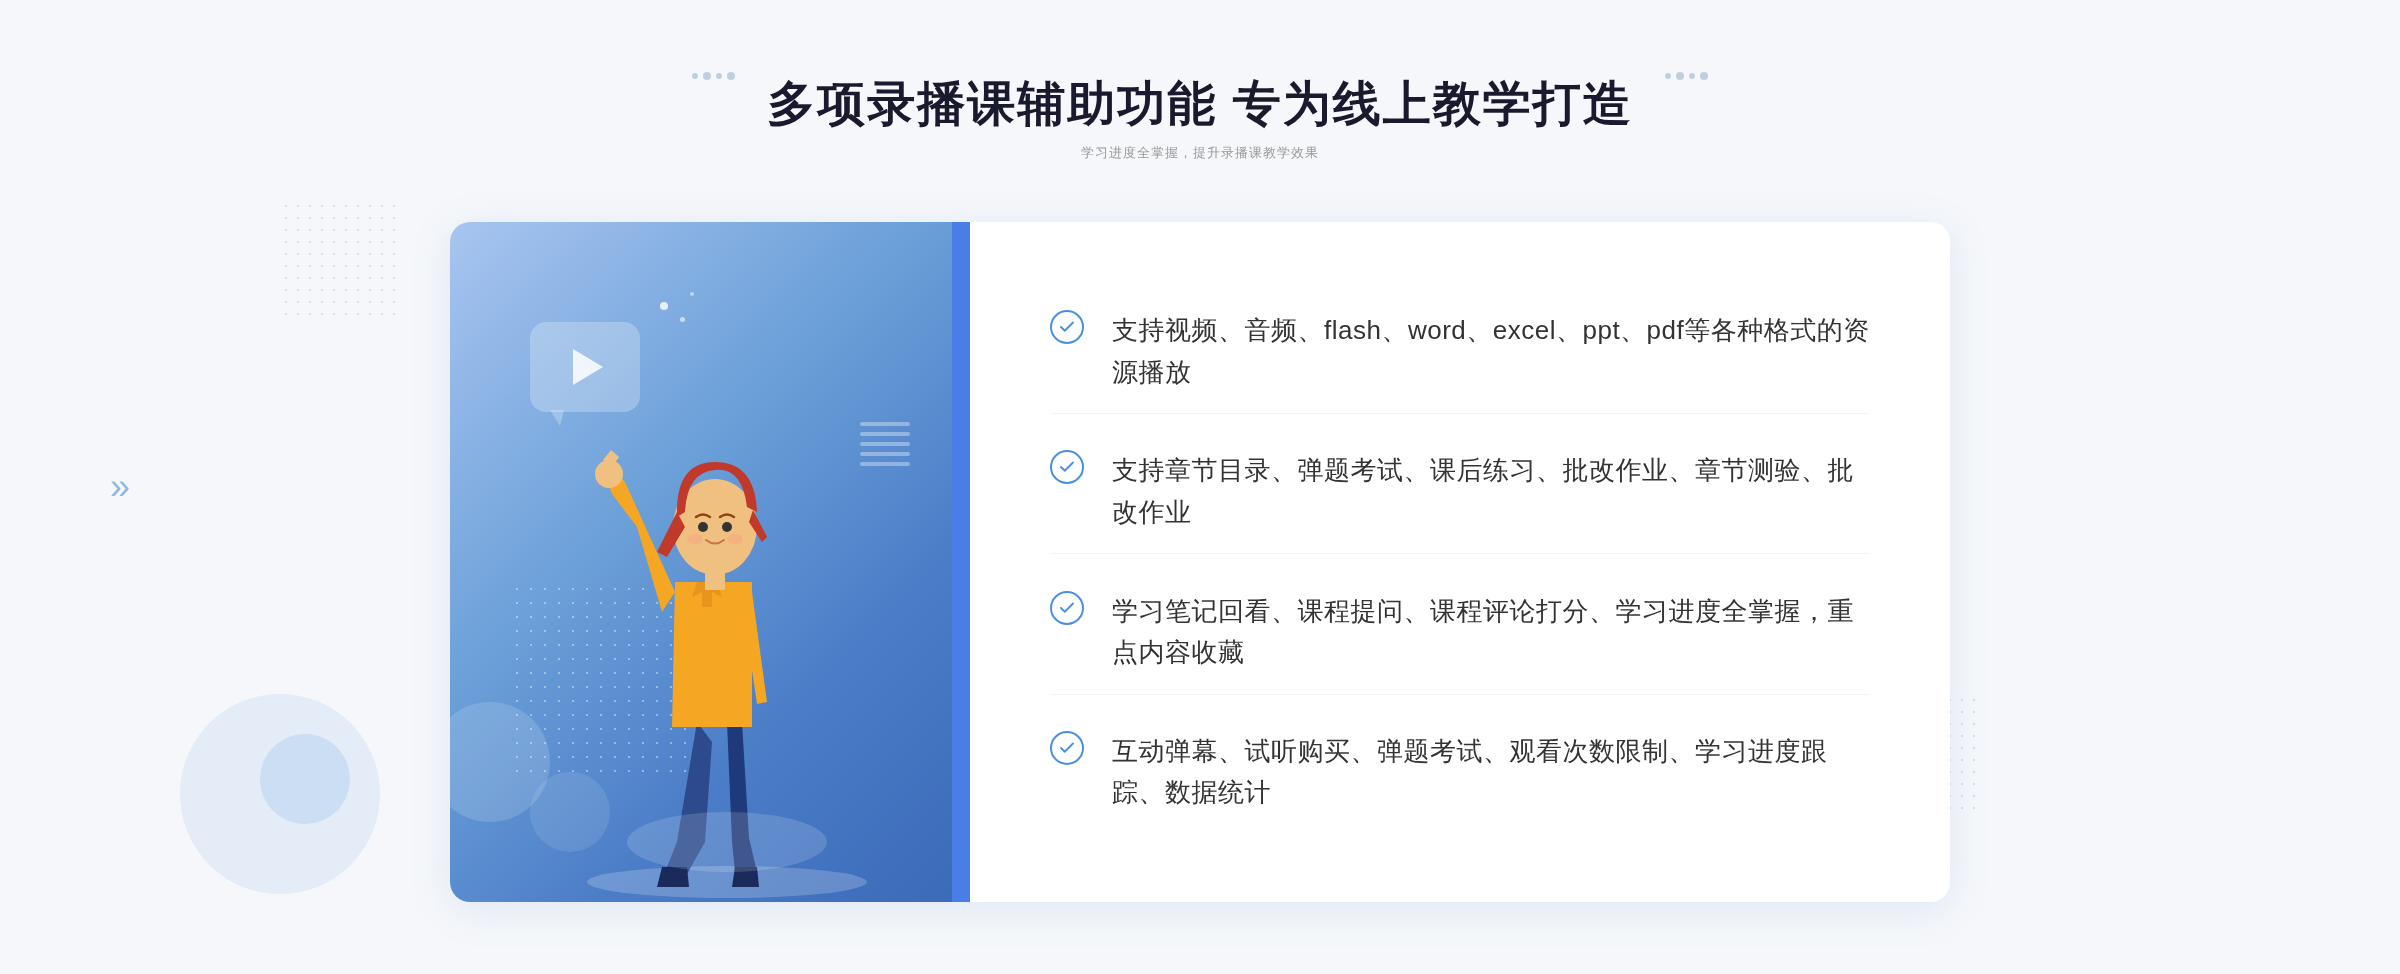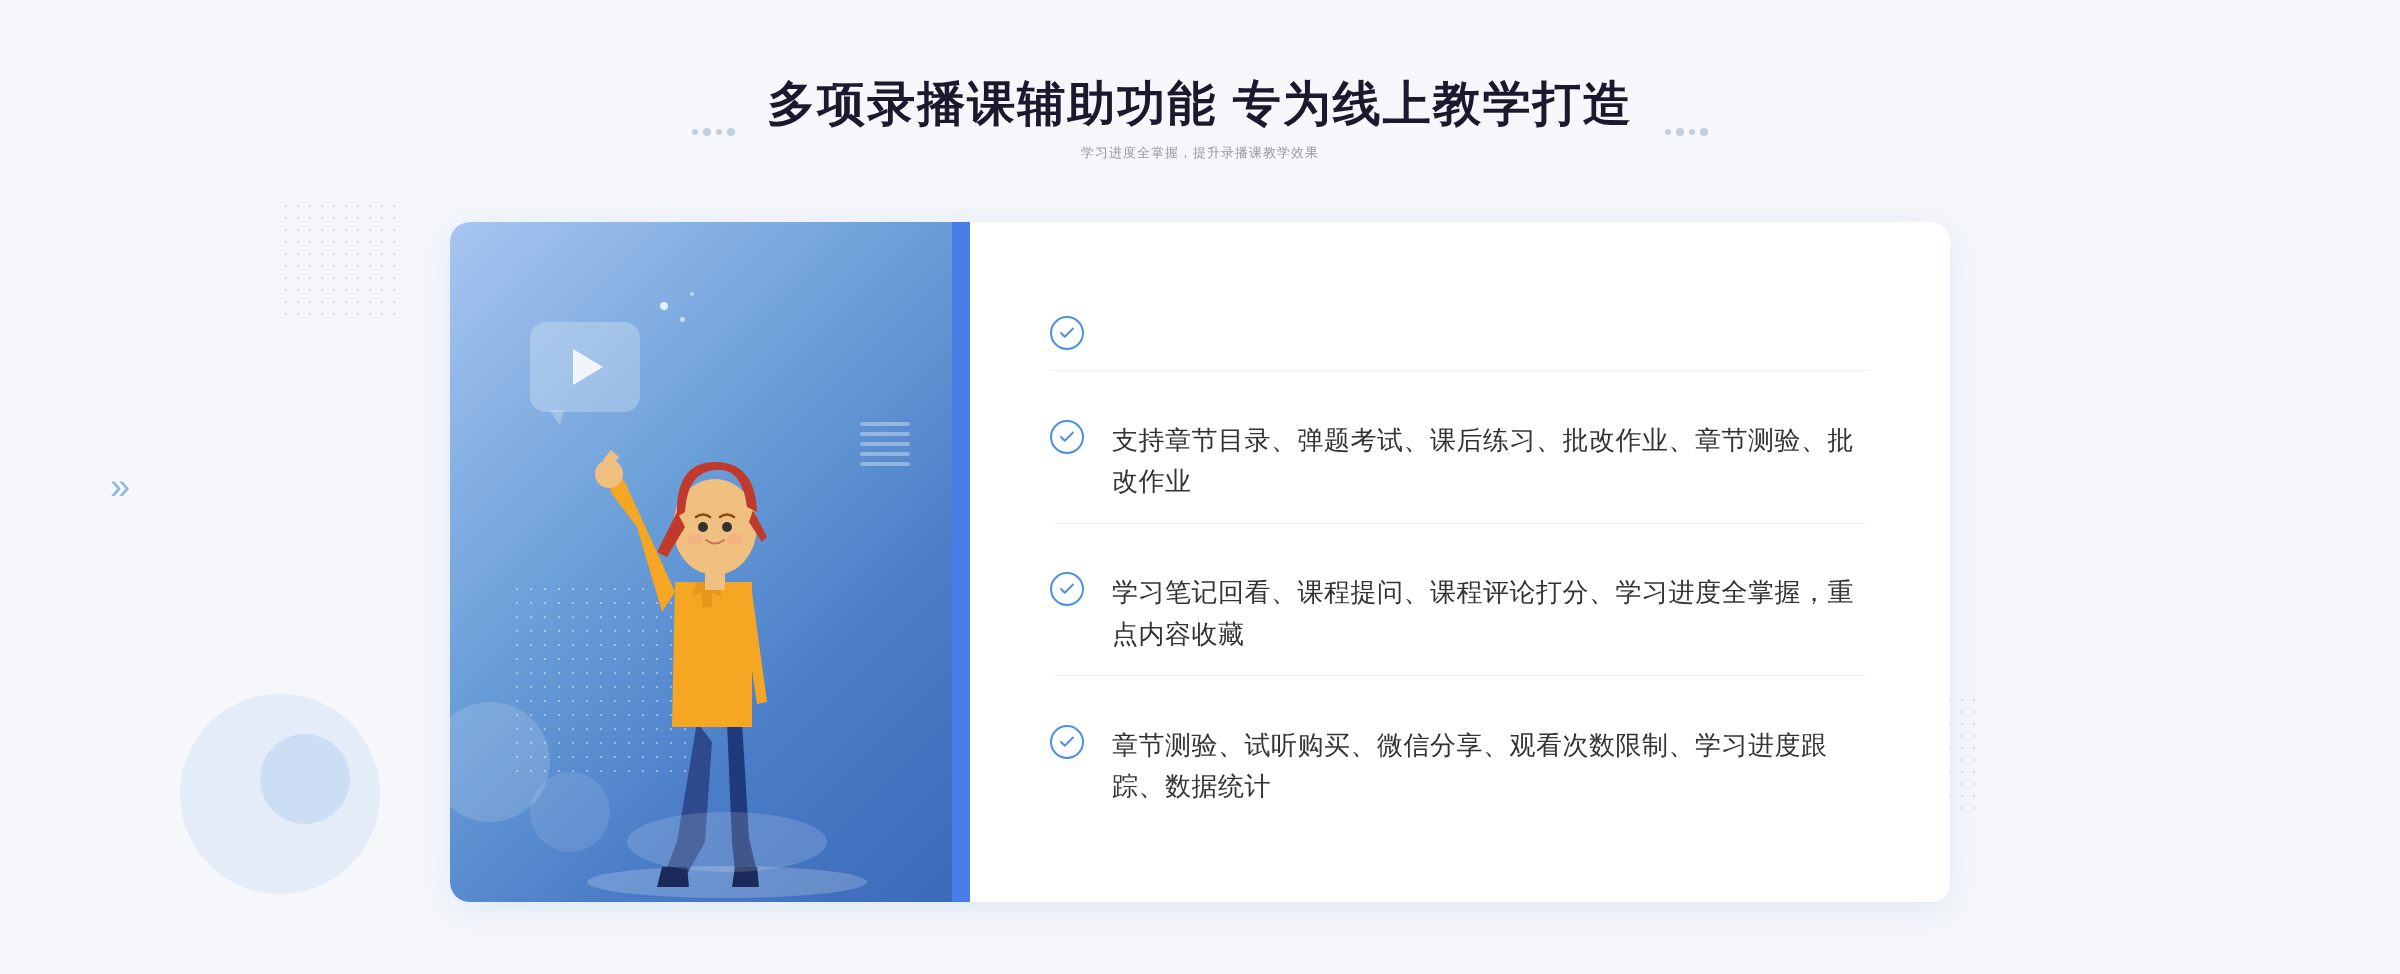--- a/index.html
+++ b/index.html
@@ -62,21 +62,21 @@
 
     
     .header-section {
       text-align: center;
       margin-bottom: 60px;
       position: relative;
     }
 
     .header-title-row {
       display: flex;
-      align-items: flex-end;
+      align-items: flex-start;
       justify-content: center;
       gap: 32px;
       margin-bottom: 8px;
     }
 
     .header-dots {
       display: flex;
       gap: 5px;
       align-items: center;
     }
@@ -435,20 +435,21 @@
     </div>
 
     <div class="right-panel">
 
       <div class="feature-item">
         <div class="check-circle">
           <svg class="check-mark" viewBox="0 0 24 24" fill="none" xmlns="http://www.w3.org/2000/svg">
             <path d="M20 6L9 17L4 12" stroke="#4a90e2" stroke-width="2.5" stroke-linecap="round" stroke-linejoin="round"></path>
           </svg>
         </div>
+        <span class="feature-text">支持视频、音频、flash、word、excel、ppt、pdf等各种格式的资源播放</span>
       </div>
 
       <div class="feature-item">
         <div class="check-circle">
           <svg class="check-mark" viewBox="0 0 24 24" fill="none" xmlns="http://www.w3.org/2000/svg">
             <path d="M20 6L9 17L4 12" stroke="#4a90e2" stroke-width="2.5" stroke-linecap="round" stroke-linejoin="round"></path>
           </svg>
         </div>
         <span class="feature-text">支持章节目录、弹题考试、课后练习、批改作业、章节测验、批改作业</span>
       </div>
@@ -461,19 +462,19 @@
         </div>
         <span class="feature-text">学习笔记回看、课程提问、课程评论打分、学习进度全掌握，重点内容收藏</span>
       </div>
 
       <div class="feature-item">
         <div class="check-circle">
           <svg class="check-mark" viewBox="0 0 24 24" fill="none" xmlns="http://www.w3.org/2000/svg">
             <path d="M20 6L9 17L4 12" stroke="#4a90e2" stroke-width="2.5" stroke-linecap="round" stroke-linejoin="round"></path>
           </svg>
         </div>
-        <span class="feature-text">章节测验、试听购买、微信分享、观看次数限制、学习进度跟踪、数据统计</span>
+        <span class="feature-text">互动弹幕、试听购买、弹题考试、观看次数限制、学习进度跟踪、数据统计</span>
       </div>
 
     </div>
   </div>
 
 </div>
 
 </body></html>

